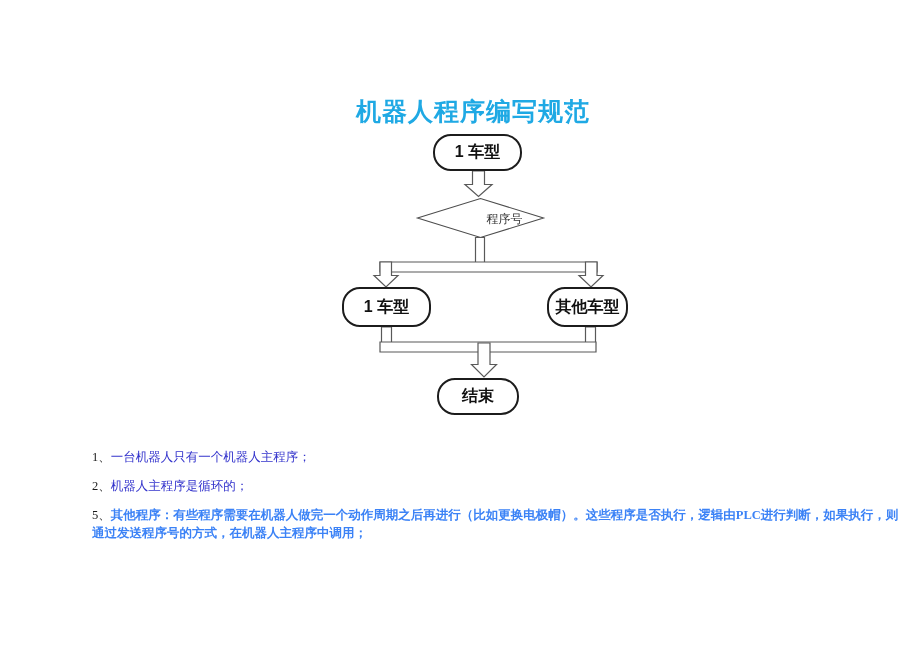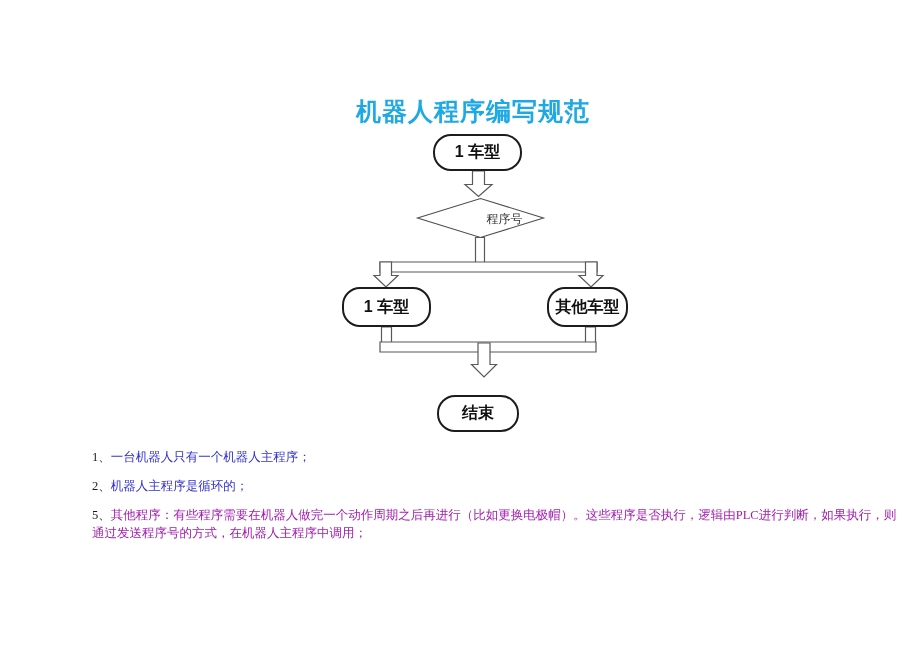--- a/index.html
+++ b/index.html
@@ -43,21 +43,21 @@
     align-items: center;
     justify-content: center;
     font-family: "Liberation Sans", sans-serif;
     font-weight: 700;
     font-size: 16px;
     color: #111111;
   }
   .box-top   { left: 433px; top: 134px; width: 89px; height: 37px; }
   .box-left  { left: 342px; top: 287px; width: 89px; height: 40px; }
   .box-right { left: 547px; top: 287px; width: 81px; height: 40px; }
-  .box-end   { left: 437px; top: 395px; width: 82px; height: 37px; }
+  .box-end   { left: 437px; top: 378px; width: 82px; height: 37px; }
   .diamond-label {
     position: absolute;
     left: 454px;
     top: 211px;
     width: 101px;
     text-align: center;
     font-family: "Liberation Serif", serif;
     font-size: 12px;
     color: #333333;
   }
@@ -126,17 +126,17 @@
       <span class="num">1、</span><span class="txt" style="color: rgb(51, 51, 204);">一台机器人只有一个机器人主程序；</span>
     </div>
 
     <div class="note">
       <span class="num">2、</span><span class="txt" style="color: rgb(51, 51, 204);">机器人主程序是循环的；</span>
     </div>
 
 
 
     <div class="note">
-      <span class="num">5、</span><span class="txt" style="color: #a21caf;">其他程序：有些程序需要在机器人做完一个动作周期之后再进行（比如更换电极帽）。这些程序是否执行，逻辑由PLC进行判断，如果执行，则通过发送程序号的方式，在机器人主程序中调用；</span>
+      <span class="num">5、</span><span class="txt" style="color: #3b82f6; font-weight: bold;">其他程序：有些程序需要在机器人做完一个动作周期之后再进行（比如更换电极帽）。这些程序是否执行，逻辑由PLC进行判断，如果执行，则通过发送程序号的方式，在机器人主程序中调用；</span>
     </div>
   </div>
 
 </div>
 
 </body></html>

